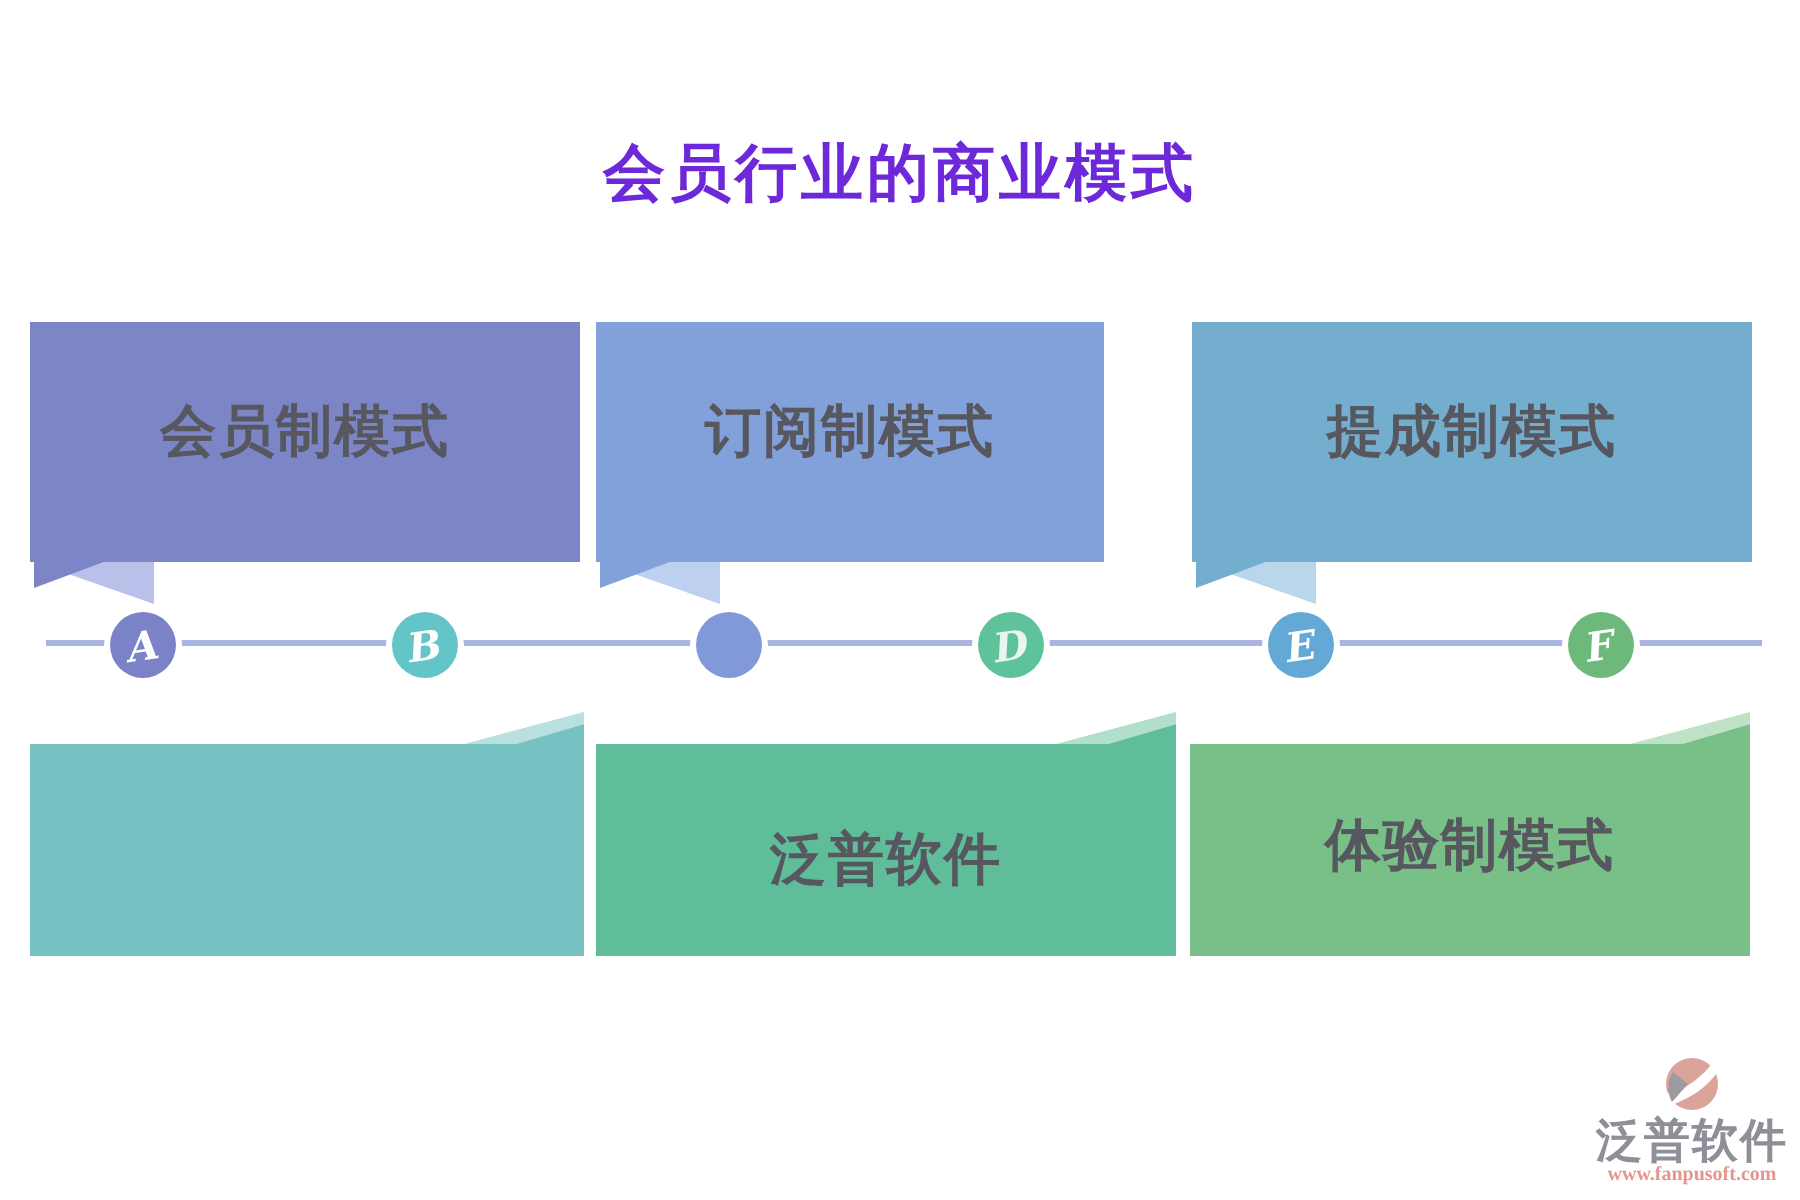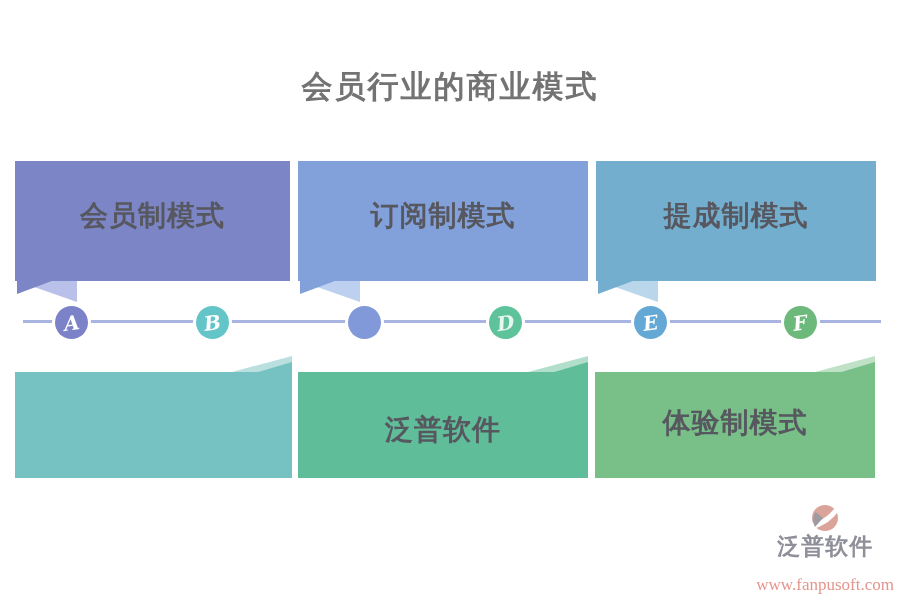--- a/index.html
+++ b/index.html
@@ -3,37 +3,37 @@
 <meta charset="utf-8">
 <style>
   html,body{margin:0;padding:0;}
   body{
     width:900px;height:600px;position:relative;overflow:hidden;
     background:#ffffff;
     font-family:"Liberation Serif","DejaVu Serif",serif;
   }
   .title{
     position:absolute;top:70px;left:0;width:900px;margin:0;
-    text-align:center;font-size:31px;font-weight:bold;color:#737373;
+    text-align:center;font-size:31px;font-weight:bold;color:#6d28d9;
     letter-spacing:2px;line-height:1.1;
   }
   
   .box{
     position:absolute;display:flex;align-items:center;justify-content:center;
   }
   .box .box-label{
     font-size:28px;font-weight:bold;color:#57575f;letter-spacing:1px;
   }
   .box.top{top:161px;height:120px;}
   .box.bottom{top:372px;height:106px;}
   .box.top .box-label{transform:translateY(-5px);font-family:Liberation Mono, monospace;}
   #bb2 .box-label{transform:translateY(5px);}
   #bb3 .box-label{transform:translateY(-2px);}
   #tb1{left:15px;width:275px;}
-  #tb2{left:298px;width:290px;}
+  #tb2{left:298px;width:254px;}
   #tb3{left:596px;width:280px;}
   #bb1{left:15px;width:277px;}
   #bb2{left:298px;width:290px;}
   #bb3{left:595px;width:280px;}
   
   .tail{position:absolute;pointer-events:none;}
   .box.top .tail{top:100%;left:2px;width:60px;height:21px;}
   .box.bottom .tail{bottom:100%;right:0;width:60px;height:16px;}
   .tail i{position:absolute;left:0;top:0;width:100%;height:100%;display:block;}
   .box.top .tail .light{clip-path:polygon(0 0,100% 0,100% 100%);}
@@ -53,21 +53,21 @@
     font-family:"DejaVu Serif",serif;transform:rotate(-8deg);
   }
   #m1{left:32px;}  #m2{left:173px;} #m3{left:325px;}
   #m4{left:466px;} #m5{left:611px;} #m6{left:761px;}
   #m3 .letter{opacity:0;}          
   #m4 .letter{opacity:.85;}
   
   .watermark{position:absolute;right:6px;bottom:7px;text-align:center;}
   .brand-row{display:flex;align-items:center;justify-content:flex-end;gap:3px;flex-direction:column;}
   .brand{font-size:23px;font-weight:bold;letter-spacing:1px;line-height:1;}
-  .url{font-size:17px;font-weight:normal;margin-top:18px;line-height:1;}
+  .url{font-size:10px;font-weight:bold;margin-top:1px;line-height:1;}
 </style>
 </head>
 <body>
 
 <h1 class="title">会员行业的商业模式</h1>
 
 <div class="box top" id="tb1" style="background-color: rgb(124, 133, 198);">
   <span class="box-label">会员制模式</span>
   <span class="tail">
     <i class="light" style="background-color: rgb(185, 193, 234);"></i>

